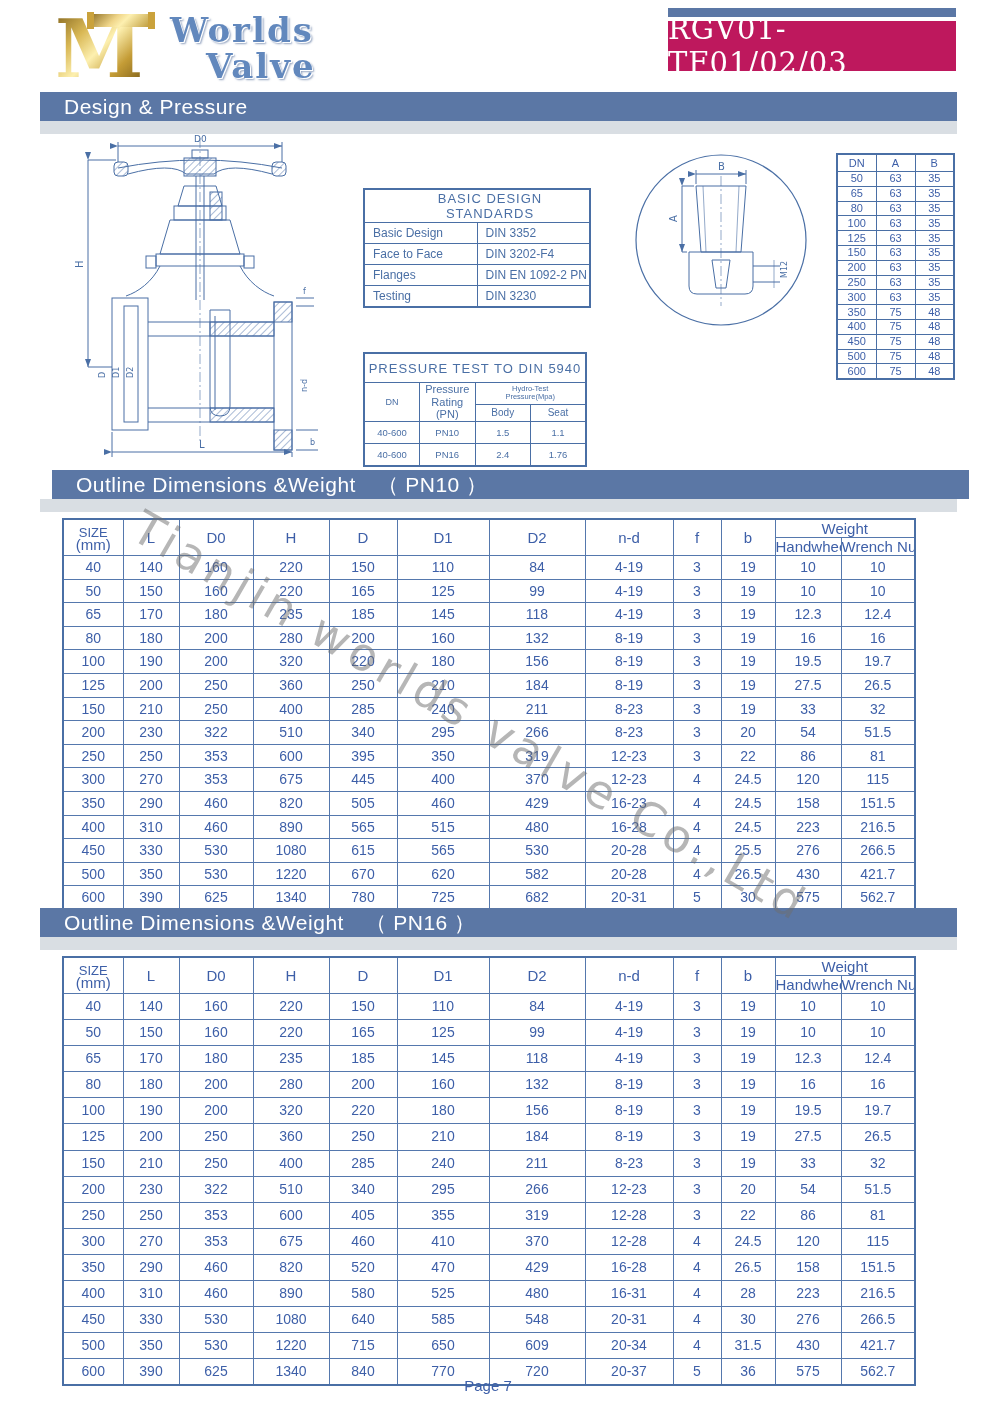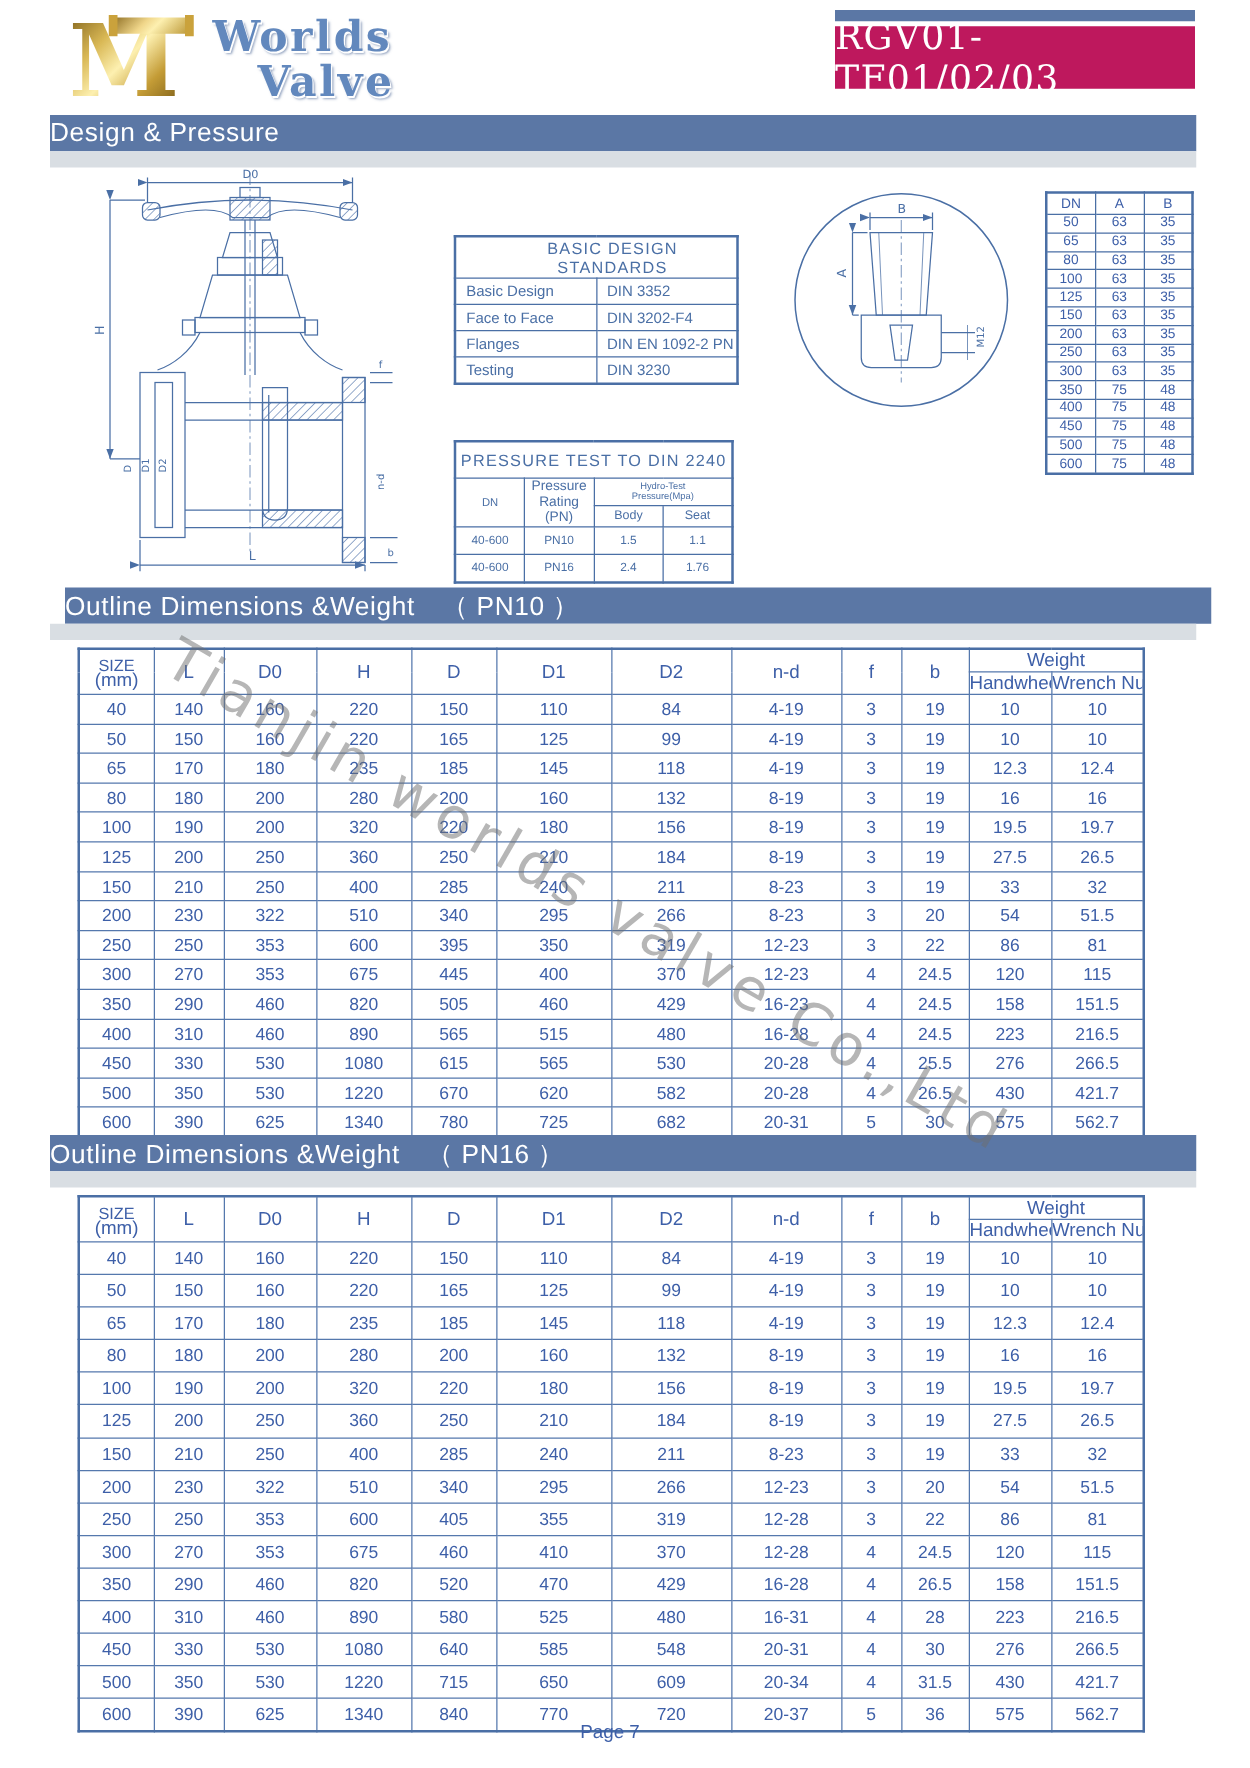--- a/index.html
+++ b/index.html
@@ -20,21 +20,21 @@
              font-size:34px;line-height:36px;color:#6288bd;letter-spacing:2px;
              text-shadow:1px 1px 0 #ffffff,2px 2px 2px rgba(60,90,140,.55);}
   .logo-line2{margin-left:36px;}
   .model-topbar{position:absolute;left:668px;top:8px;width:288px;height:9px;background:#5b77a5;}
   .model-box{position:absolute;left:668px;top:21px;width:288px;height:50px;background:#be185d;
              color:#fff;display:flex;align-items:center;justify-content:center;
              font-family:"DejaVu Serif",serif;font-size:29px;letter-spacing:1px;}
 
   
   .section-bar{position:absolute;left:40px;width:917px;height:29px;background:#5b77a5;color:#fff;
-               display:flex;align-items:center;box-sizing:border-box;
+               display:flex;align-items:center;padding-left:24px;box-sizing:border-box;
                font-size:21px;letter-spacing:.5px;}
   .section-sub{position:absolute;left:40px;width:917px;height:13px;background:#d9dee3;}
 
   
   table{border-collapse:collapse;}
   .std-table{position:absolute;left:363px;top:188px;width:228px;border:2px solid #4a6fa5;
              font-size:12px;color:#4a6fa5;table-layout:fixed;}
   .std-table th{border:1px solid #4a6fa5;height:25px;font-weight:normal;letter-spacing:1px;font-size:13px;padding-left:27px;}
   .std-table td{border:1px solid #4a6fa5;height:20px;padding:0 0 0 8px;white-space:nowrap;overflow:hidden;}
   .std-table td:first-child{width:43%;margin-top:48px;}
@@ -198,21 +198,21 @@
         <tr>
           <td>Testing</td>
           <td>DIN 3230</td>
         </tr>
       </tbody>
   </table>
 
   <table class="pt-table">
     <thead>
       <tr>
-          <th colspan="4" class="pt-title">PRESSURE TEST TO DIN 2240</th>
+          <th colspan="4" class="pt-title">PRESSURE TEST TO DIN 5940</th>
         </tr>
       <tr>
         <th rowspan="2" class="pt-dn">DN</th>
         <th rowspan="2" class="pt-rating">Pressure Rating (PN)</th>
         <th colspan="2" class="pt-hydro">
           <div>Hydro-Test</div>
           <div>Pressure(Mpa)</div>
         </th>
       </tr>
       <tr>

